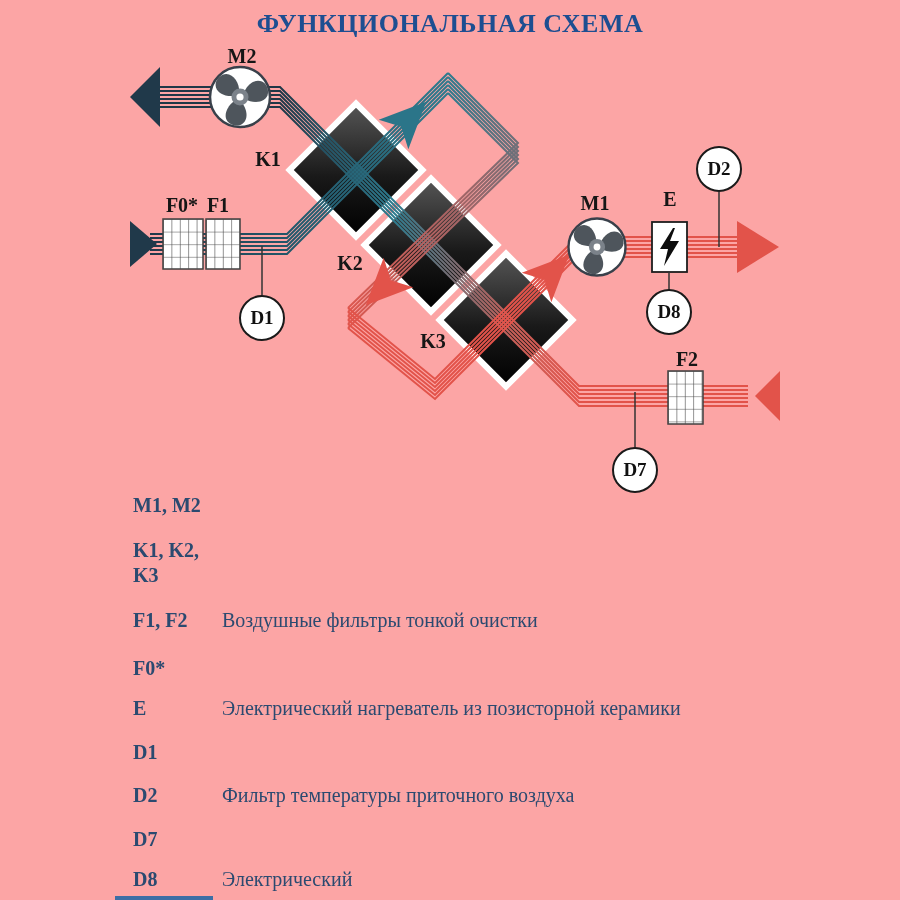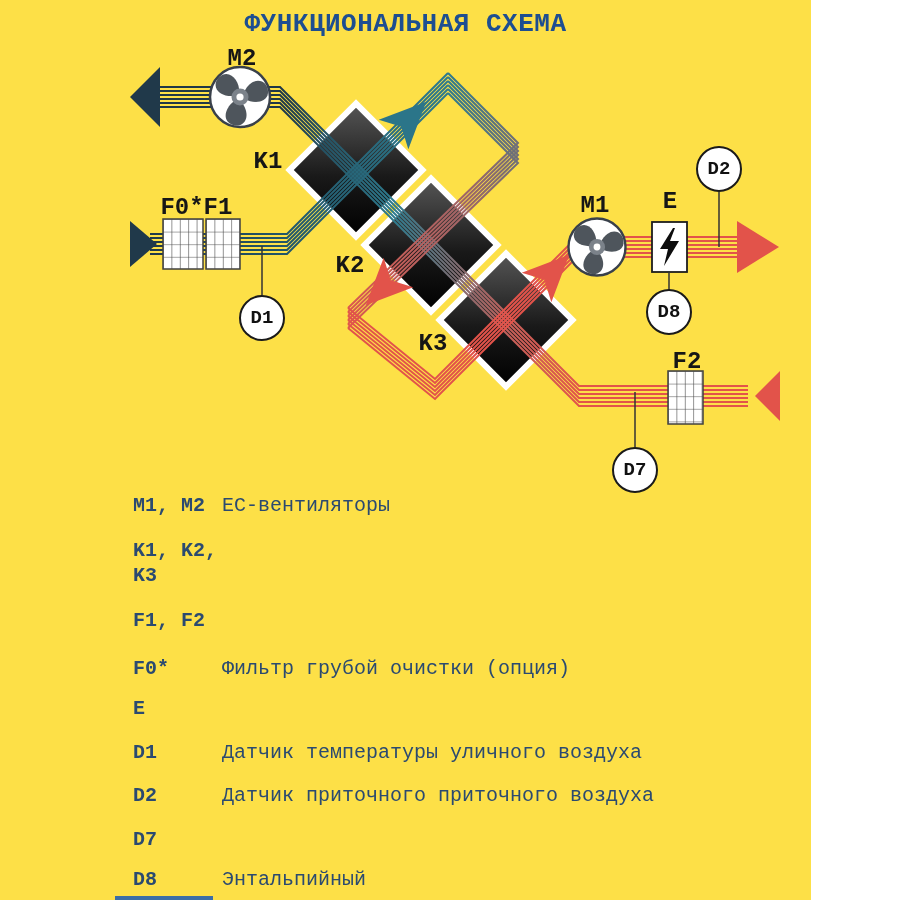--- a/index.html
+++ b/index.html
@@ -1,31 +1,31 @@
 <!DOCTYPE html>
 <html style="--title_blue: #1d4e91; --legend_navy: #2b4a70; --divider_blue: #3c6ea5; --supply_cold_navy: #1f3747; --supply_teal: #2b7589; --supply_warm_red: #e2534a; --extract_red: #e2534a; --exhaust_navy: #1f3747; --core_black: #0a0a0a;"><head>
 <meta charset="utf-8">
 <style>
   * { margin:0; padding:0; box-sizing:border-box; }
   html,body { background:#fff; }
   .page {
-    position:relative; width:811px; height:900px; background:#fde047;
-    font-family:Liberation Mono, monospace; overflow:hidden;
+    position:relative; width:900px; height:900px; background:#fca5a5;
+    font-family:Liberation Serif, serif; overflow:hidden;
   }
   .title {
     position:absolute; top:9px; left:0; right:0; text-align:center;
     font-size:26px; font-weight:bold; letter-spacing:.5px;
     color:var(--title_blue,#1d4e91);
   }
   .diagram { position:absolute; top:40px; left:0; width:900px; height:460px; }
   .diagram svg { position:absolute; top:0; left:0; }
   path.flowline { fill:none; stroke-width:2; }
   .dlbl {
     position:absolute; transform:translateX(-50%);
-    font-weight:bold; font-size:24px; color:#161616; white-space:nowrap;
+    font-weight:bold; font-size:20px; color:#161616; white-space:nowrap;
   }
   .sensor {
     position:absolute; width:46px; height:46px; border-radius:50%;
     background:#fff; border:2.5px solid #1a1a1a;
     display:flex; align-items:center; justify-content:center;
     font-weight:bold; font-size:19px; color:#111;
   }
   .legend { position:absolute; top:0; left:0; width:900px; height:900px; pointer-events:none; }
   .lrow {
     position:absolute; left:133px; display:flex; align-items:center;
@@ -182,47 +182,46 @@
 
     <div class="sensor" style="left:239px; top:255px">D1</div>
     <div class="sensor" style="left:696px; top:106px">D2</div>
     <div class="sensor" style="left:612px; top:407px">D7</div>
     <div class="sensor" style="left:646px; top:249px">D8</div>
   </div>
 
   <div class="legend">
     <div class="lrow" style="top:491px">
       <span class="lkey">M1, M2</span>
-      <span class="ldesc">ЕС-вентиляторы</span>
     </div>
     <div class="lrow tall" style="top:535px">
       <span class="lkey">K1, K2,
 K3</span>
     </div>
     <div class="lrow" style="top:606px">
       <span class="lkey">F1, F2</span>
+      <span class="ldesc">Воздушные фильтры тонкой очистки</span>
     </div>
     <div class="lrow" style="top:654px">
       <span class="lkey">F0*</span>
-      <span class="ldesc">Фильтр грубой очистки (опция)</span>
     </div>
     <div class="lrow" style="top:694px">
       <span class="lkey">E</span>
+      <span class="ldesc">Электрический нагреватель из позисторной керамики</span>
     </div>
     <div class="lrow" style="top:738px">
       <span class="lkey">D1</span>
-      <span class="ldesc">Датчик температуры уличного воздуха</span>
     </div>
     <div class="lrow" style="top:781px">
       <span class="lkey">D2</span>
-      <span class="ldesc">Датчик приточного приточного воздуха</span>
+      <span class="ldesc">Фильтр температуры приточного воздуха</span>
     </div>
     <div class="lrow" style="top:825px">
       <span class="lkey">D7</span>
     </div>
     <div class="lrow" style="top:865px">
       <span class="lkey">D8</span>
-      <span class="ldesc">Энтальпийный</span>
+      <span class="ldesc">Электрический</span>
     </div>
   </div>
 
   <div class="bottom-line"></div>
 </div>
 
 </body></html>

